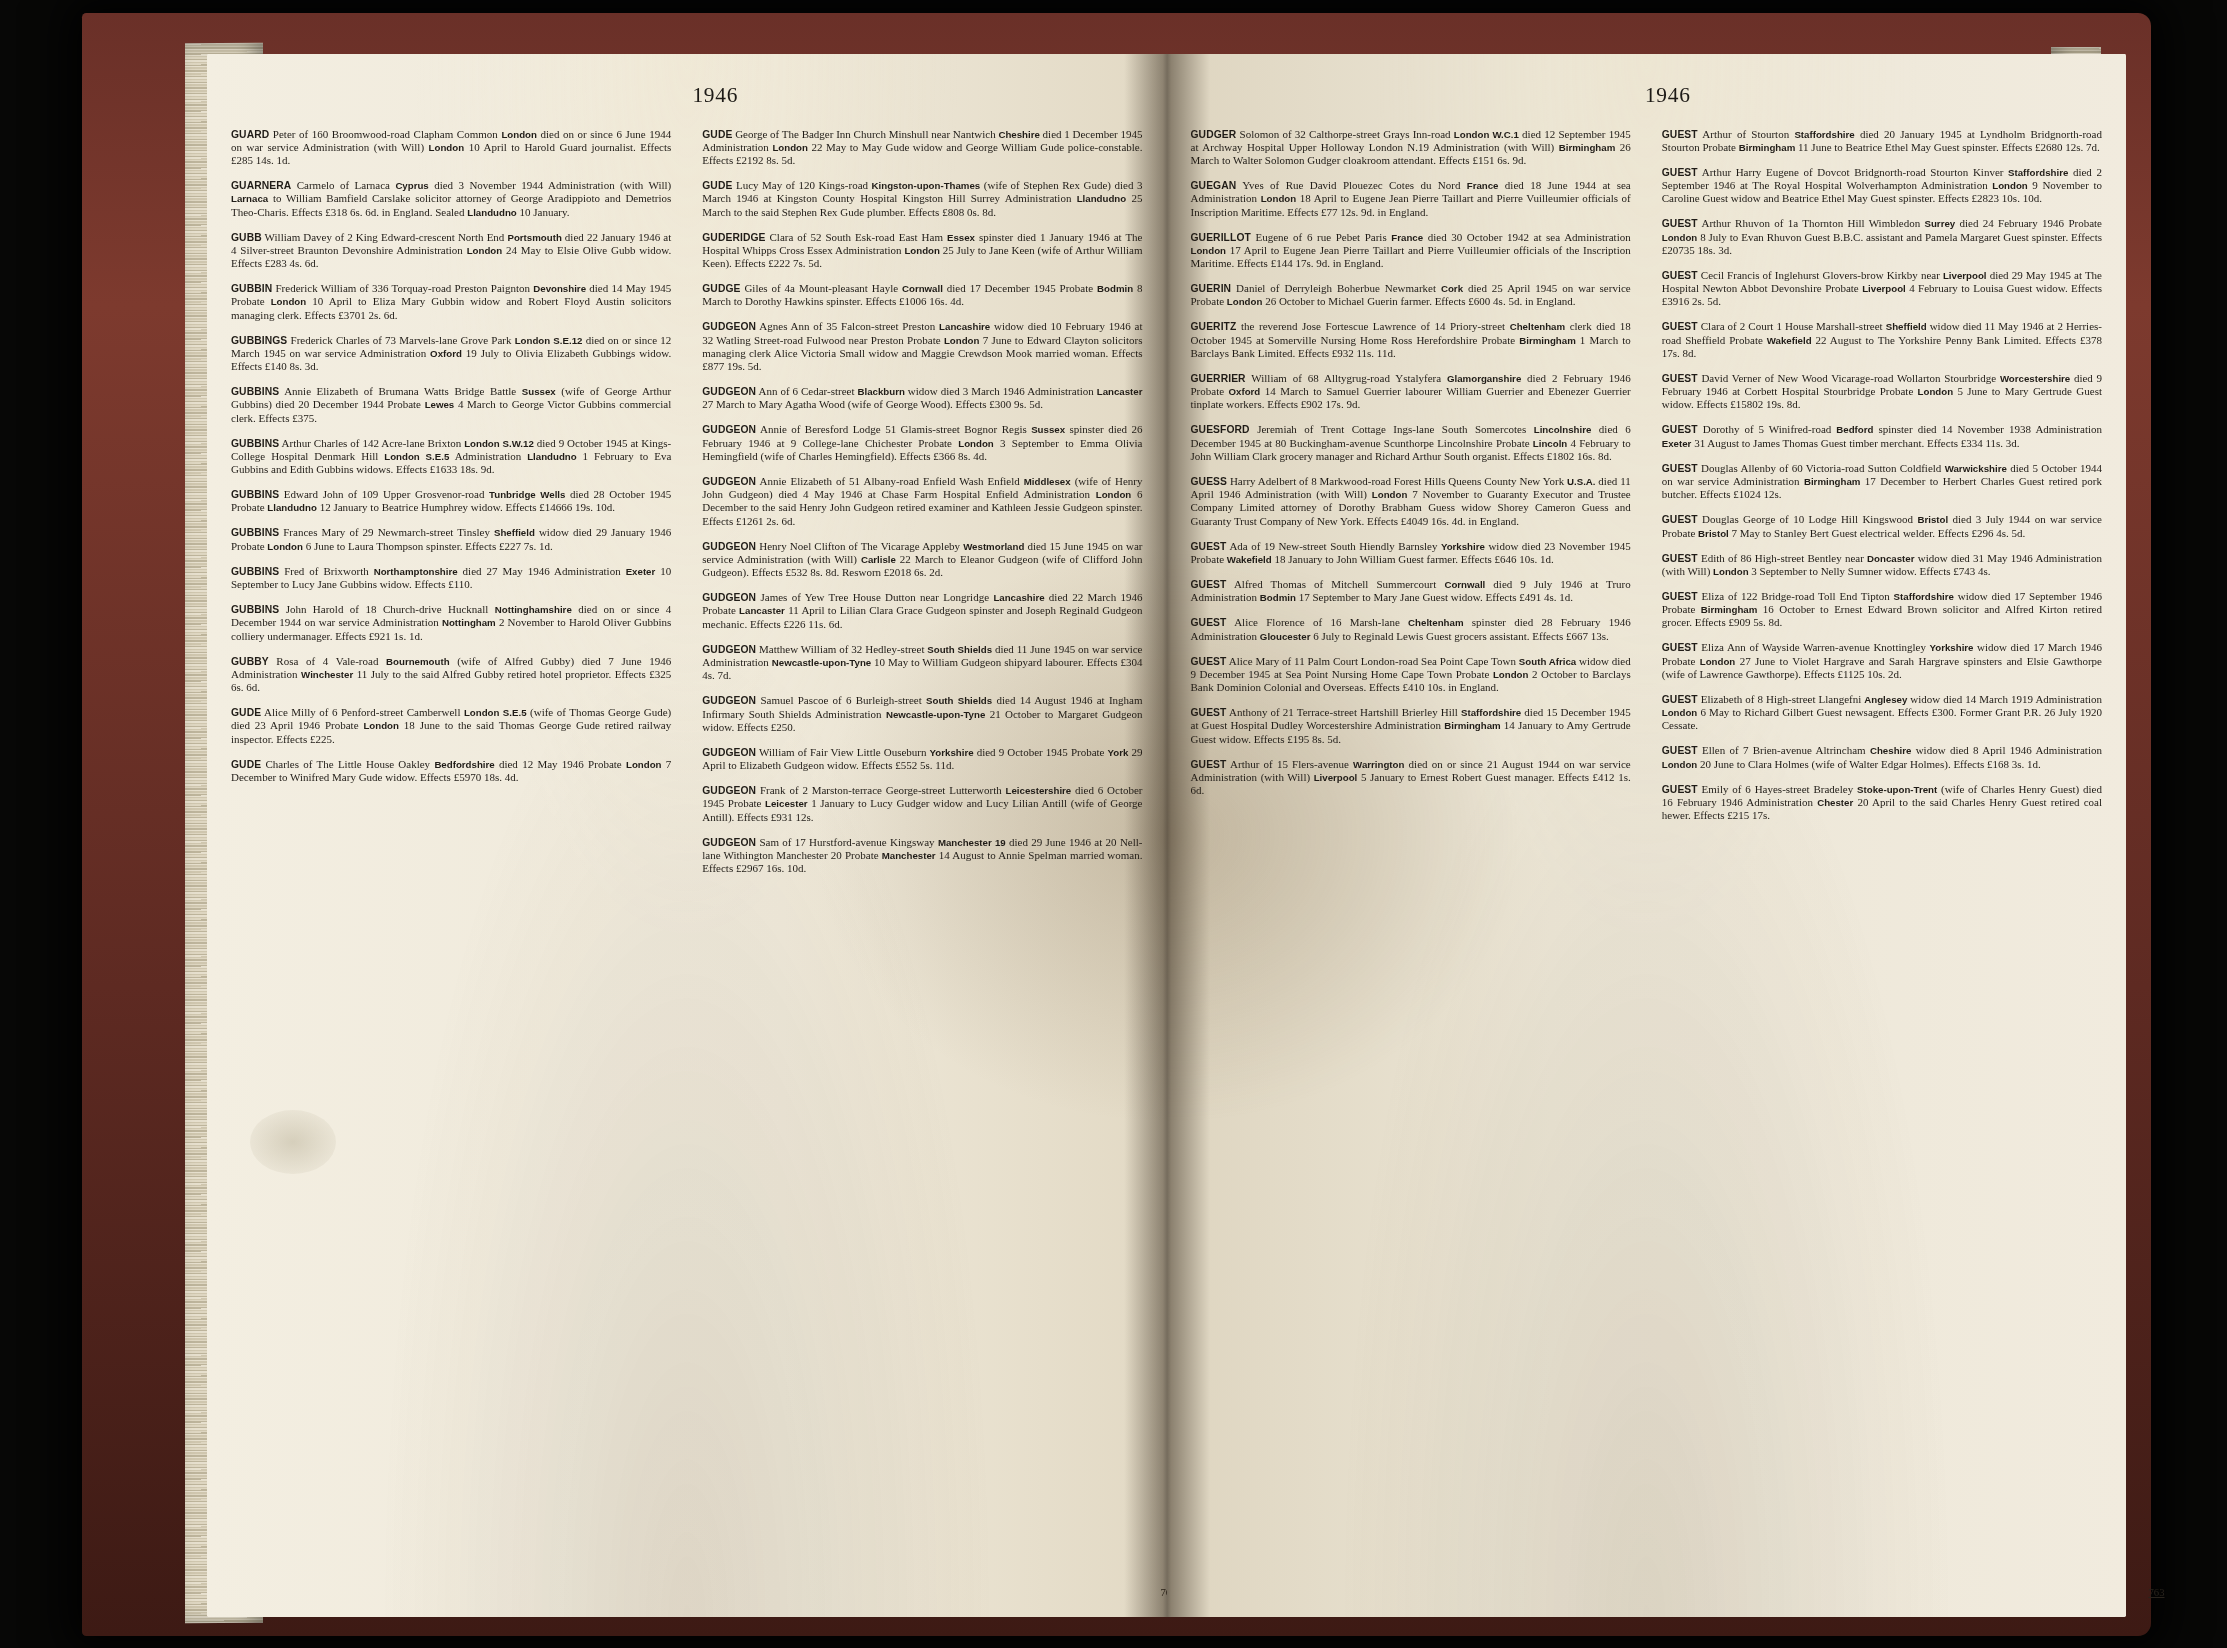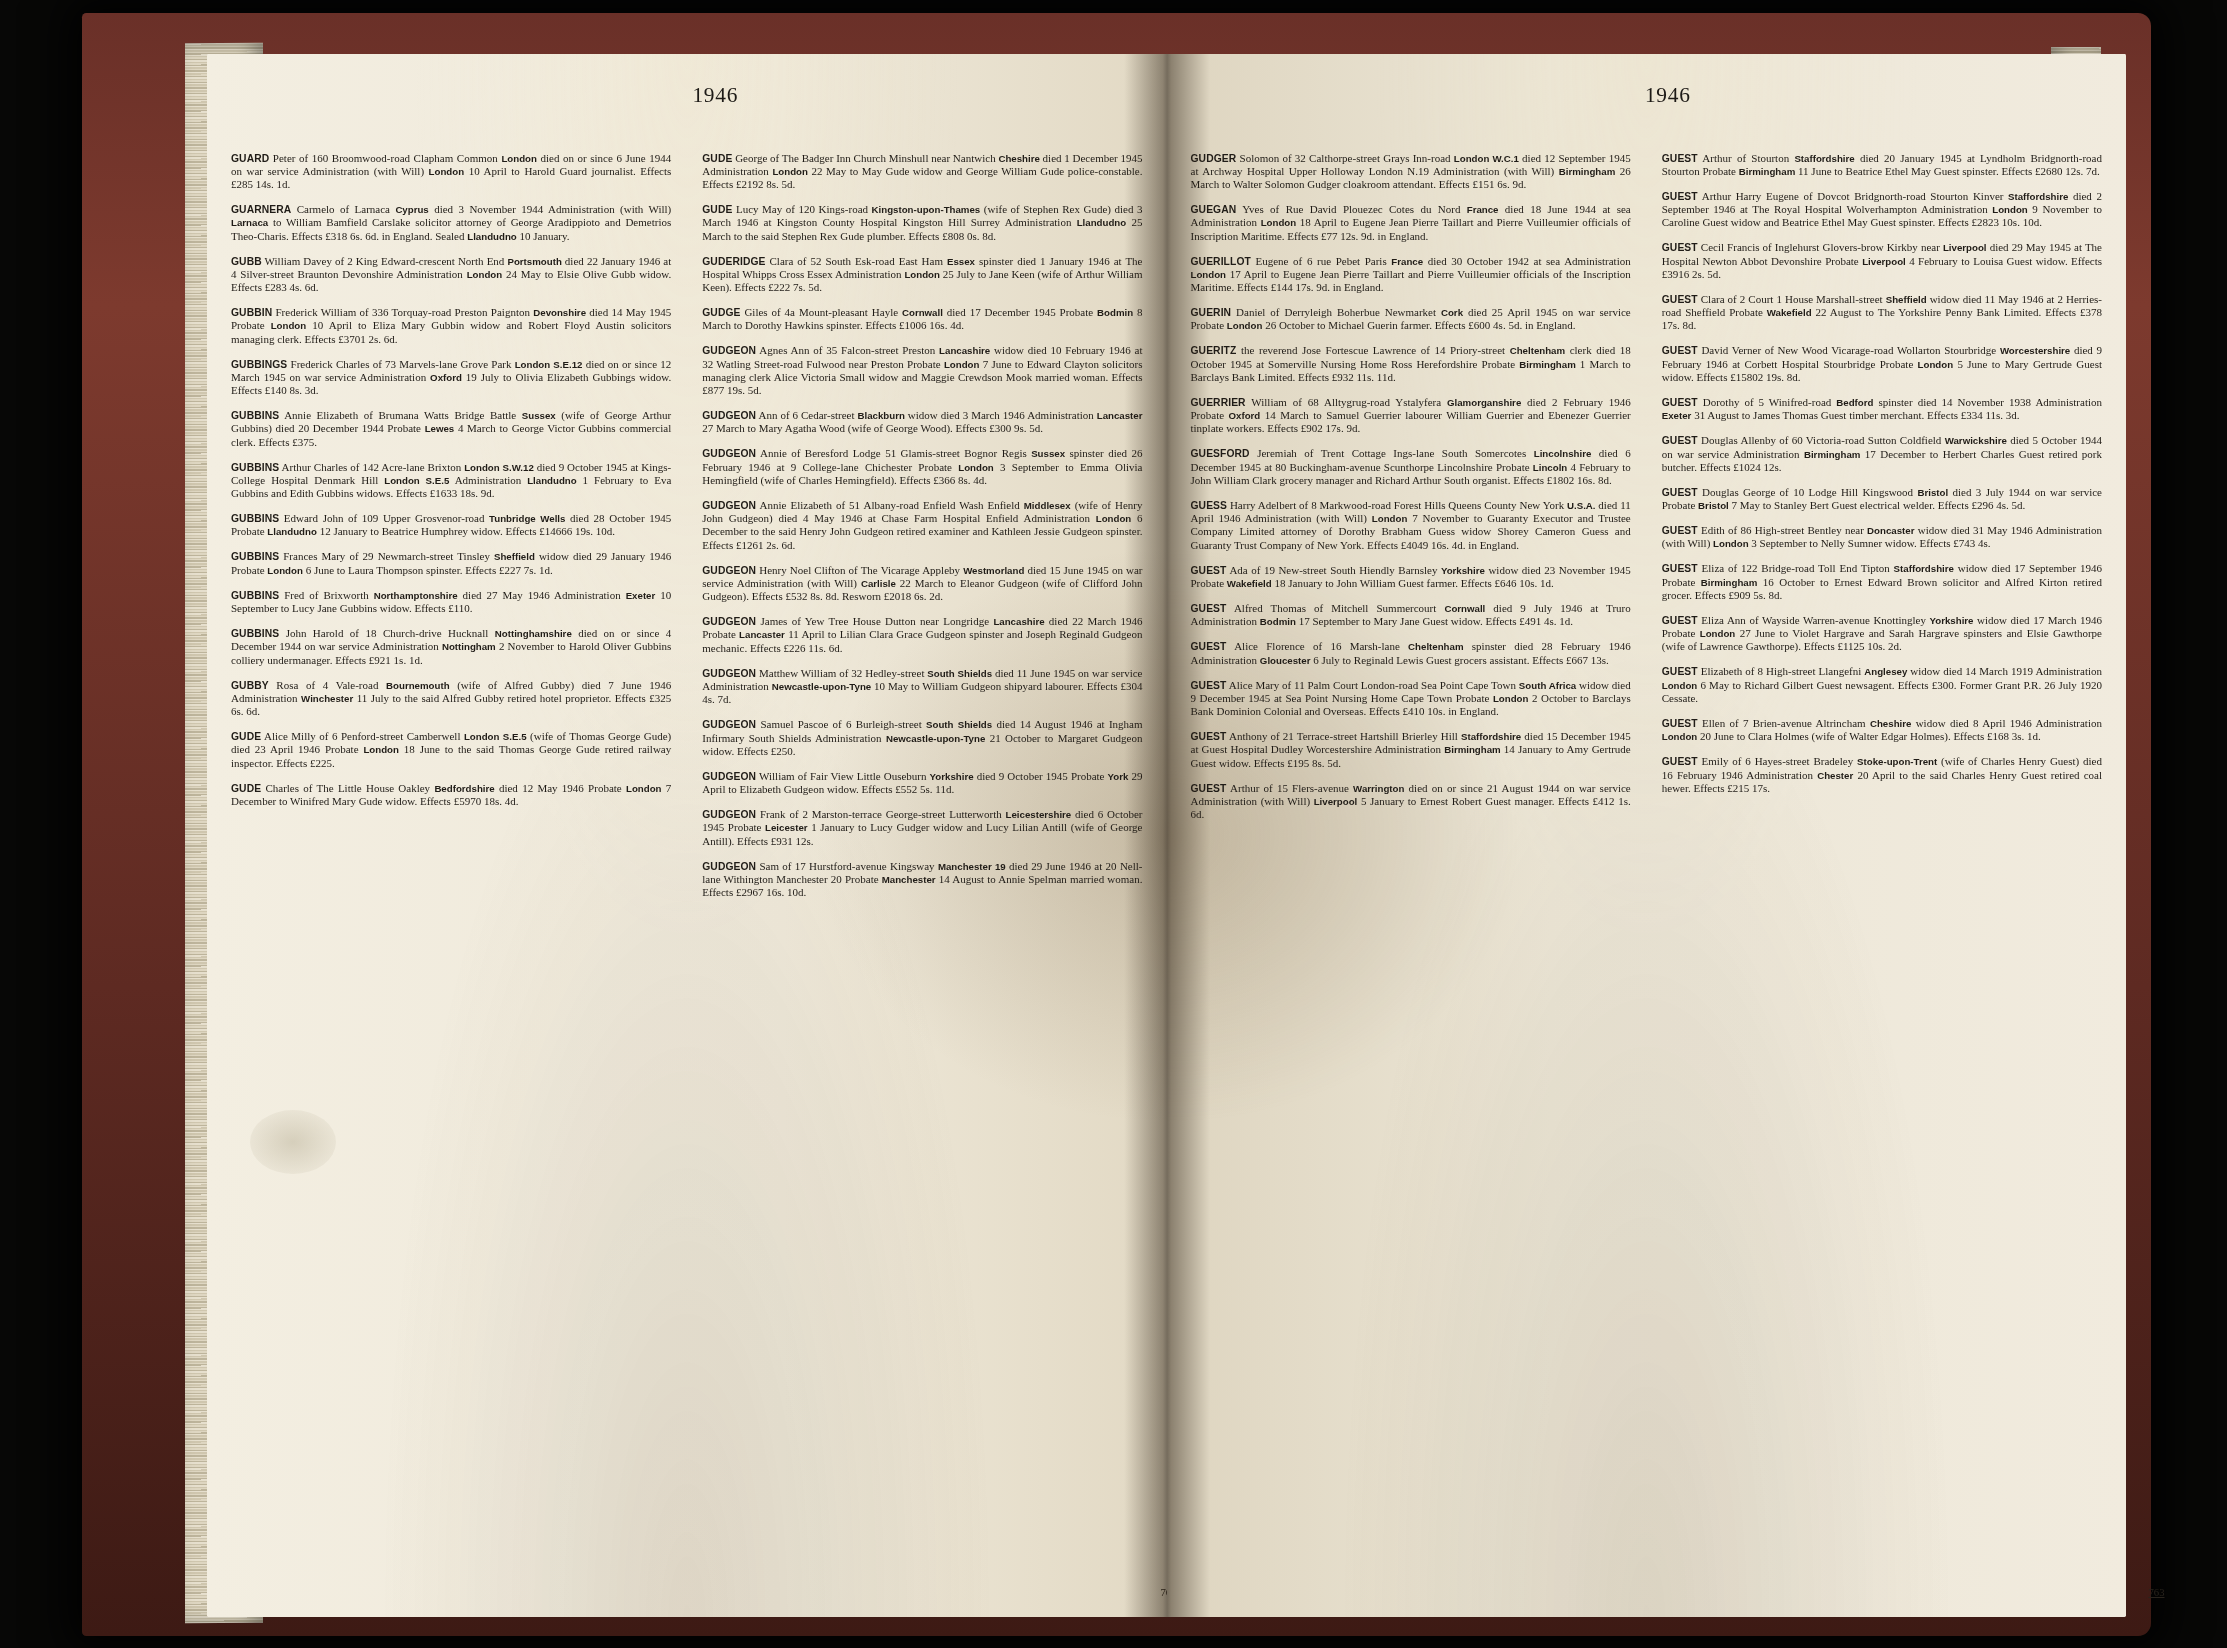--- a/index.html
+++ b/index.html
@@ -104,21 +104,21 @@
     z-index: 5;
   }
 
   
   .page-year {
     text-align: center;
     font-size: 21.4px;
     letter-spacing: 0.7px;
     font-family: "Liberation Serif", serif;
     color: #1d1a16;
-    margin: 0 0 33px 0;
+    margin: 0 0 9px 0;
   }
   .page.left .page-year { margin-left: 57px; }
   .page.right .page-year { margin-left: 43px; }
 
   .cols {
     display: flex;
     gap: 31px;
     height: 1413px;
   }
   .col {
@@ -250,20 +250,21 @@
               <p class="entry"><span class="sn">GUEST</span><span> Ada of 19 New-street South Hiendly Barnsley <b>Yorkshire</b> widow died 23 November 1945 Probate <b>Wakefield</b> 18 January to John William Guest farmer.   Effects £646 10s. 1d.</span></p>
               <p class="entry"><span class="sn">GUEST</span><span> Alfred Thomas of Mitchell Summercourt <b>Cornwall</b> died 9 July 1946 at Truro Administration <b>Bodmin</b> 17 September to Mary Jane Guest widow.   Effects £491 4s. 1d.</span></p>
               <p class="entry"><span class="sn">GUEST</span><span> Alice Florence of 16 Marsh-lane <b>Cheltenham</b> spinster died 28 February 1946 Administration <b>Gloucester</b> 6 July to Reginald Lewis Guest grocers assistant. Effects £667 13s.</span></p>
               <p class="entry"><span class="sn">GUEST</span><span> Alice Mary of 11 Palm Court London-road Sea Point Cape Town <b>South Africa</b> widow died 9 December 1945 at Sea Point Nursing Home Cape Town Probate <b>London</b> 2 October to Barclays Bank Dominion Colonial and Overseas. Effects £410 10s. in England.</span></p>
               <p class="entry"><span class="sn">GUEST</span><span> Anthony of 21 Terrace-street Hartshill Brierley Hill <b>Staffordshire</b> died 15 December 1945 at Guest Hospital Dudley Worcestershire Administration <b>Birmingham</b> 14 January to Amy Gertrude Guest widow.   Effects £195 8s. 5d.</span></p>
               <p class="entry"><span class="sn">GUEST</span><span> Arthur of 15 Flers-avenue <b>Warrington</b> died on or since 21 August 1944 on war service Administration (with Will) <b>Liverpool</b> 5 January to Ernest Robert Guest manager. Effects £412 1s. 6d.</span></p>
             </div>
           <div class="col" id="R2">
               <p class="entry"><span class="sn">GUEST</span><span> Arthur of Stourton <b>Staffordshire</b> died 20 January 1945 at Lyndholm Bridgnorth-road Stourton Probate <b>Birmingham</b> 11 June to Beatrice Ethel May Guest spinster. Effects £2680 12s. 7d.</span></p>
               <p class="entry"><span class="sn">GUEST</span><span> Arthur Harry Eugene of Dovcot Bridgnorth-road Stourton Kinver <b>Staffordshire</b> died 2 September 1946 at The Royal Hospital Wolverhampton Administration <b>London</b> 9 November to Caroline Guest widow and Beatrice Ethel May Guest spinster. Effects £2823 10s. 10d.</span></p>
+              <p class="entry"><span class="sn">GUEST</span><span> Arthur Rhuvon of 1a Thornton Hill Wimbledon <b>Surrey</b> died 24 February 1946 Probate <b>London</b> 8 July to Evan Rhuvon Guest B.B.C. assistant and Pamela Margaret Guest spinster. Effects £20735 18s. 3d.</span></p>
               <p class="entry"><span class="sn">GUEST</span><span> Cecil Francis of Inglehurst Glovers-brow Kirkby near <b>Liverpool</b> died 29 May 1945 at The Hospital Newton Abbot Devonshire Probate <b>Liverpool</b> 4 February to Louisa Guest widow.   Effects £3916 2s. 5d.</span></p>
               <p class="entry"><span class="sn">GUEST</span><span> Clara of 2 Court 1 House Marshall-street <b>Sheffield</b> widow died 11 May 1946 at 2 Herries-road Sheffield Probate <b>Wakefield</b> 22 August to The Yorkshire Penny Bank Limited. Effects £378 17s. 8d.</span></p>
               <p class="entry"><span class="sn">GUEST</span><span> David Verner of New Wood Vicarage-road Wollarton Stourbridge <b>Worcestershire</b> died 9 February 1946 at Corbett Hospital Stourbridge Probate <b>London</b> 5 June to Mary Gertrude Guest widow.   Effects £15802 19s. 8d.</span></p>
               <p class="entry"><span class="sn">GUEST</span><span> Dorothy of 5 Winifred-road <b>Bedford</b> spinster died 14 November 1938 Administration <b>Exeter</b> 31 August to James Thomas Guest timber merchant.   Effects £334 11s. 3d.</span></p>
               <p class="entry"><span class="sn">GUEST</span><span> Douglas Allenby of 60 Victoria-road Sutton Coldfield <b>Warwickshire</b> died 5 October 1944 on war service Administration <b>Birmingham</b> 17 December to Herbert Charles Guest retired pork butcher.   Effects £1024 12s.</span></p>
               <p class="entry"><span class="sn">GUEST</span><span> Douglas George of 10 Lodge Hill Kingswood <b>Bristol</b> died 3 July 1944 on war service Probate <b>Bristol</b> 7 May to Stanley Bert Guest electrical welder.   Effects £296 4s. 5d.</span></p>
               <p class="entry"><span class="sn">GUEST</span><span> Edith of 86 High-street Bentley near <b>Doncaster</b> widow died 31 May 1946 Administration (with Will) <b>London</b> 3 September to Nelly Sumner widow.   Effects £743 4s.</span></p>
               <p class="entry"><span class="sn">GUEST</span><span> Eliza of 122 Bridge-road Toll End Tipton <b>Staffordshire</b> widow died 17 September 1946 Probate <b>Birmingham</b> 16 October to Ernest Edward Brown solicitor and Alfred Kirton retired grocer.   Effects £909 5s. 8d.</span></p>
               <p class="entry"><span class="sn">GUEST</span><span> Eliza Ann of Wayside Warren-avenue Knottingley <b>Yorkshire</b> widow died 17 March 1946 Probate <b>London</b> 27 June to Violet Hargrave and Sarah Hargrave spinsters and Elsie Gawthorpe (wife of Lawrence Gawthorpe). Effects £1125 10s. 2d.</span></p>
               <p class="entry"><span class="sn">GUEST</span><span> Elizabeth of 8 High-street Llangefni <b>Anglesey</b> widow died 14 March 1919 Administration <b>London</b> 6 May to Richard Gilbert Guest newsagent.   Effects £300. Former Grant P.R. 26 July 1920 Cessate.</span></p>

